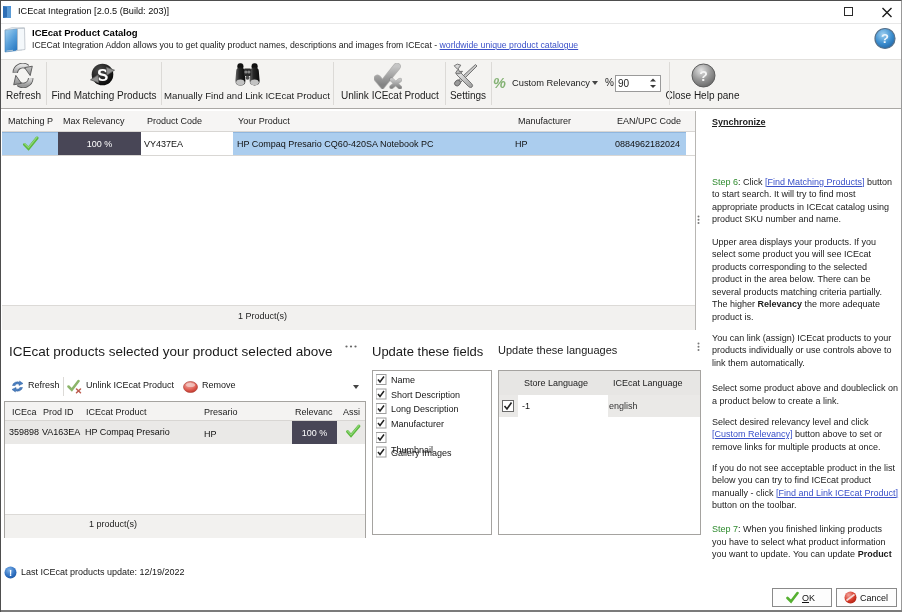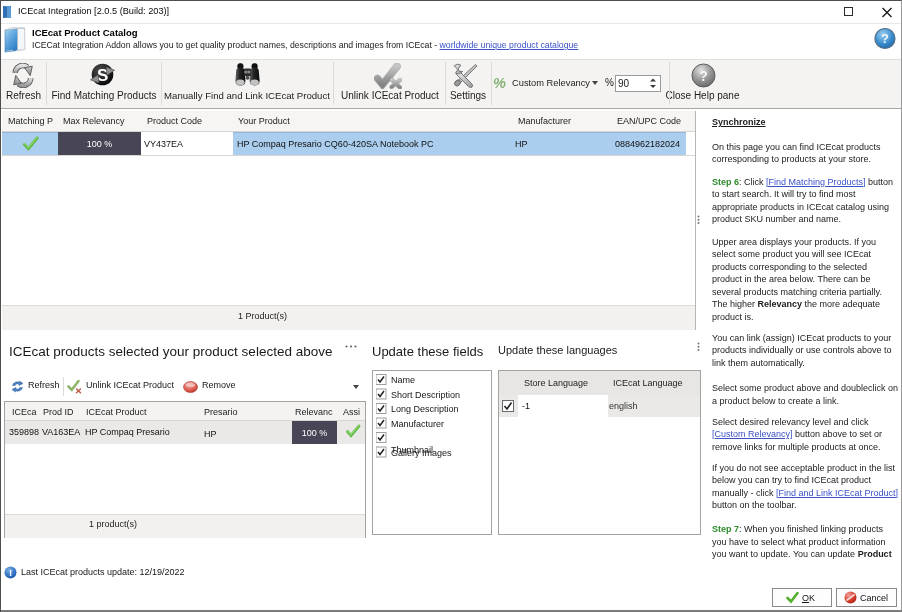--- a/index.html
+++ b/index.html
@@ -3,21 +3,21 @@
 *{margin:0;padding:0;box-sizing:border-box}
 html,body{width:902px;height:612px;overflow:hidden;background:#fff}
 body{font-family:"Liberation Sans",sans-serif;color:#1c1c1c}
 .abs{position:absolute}
 #w{position:absolute;left:0;top:0;width:902px;height:612px;background:#fff;border-left:1px solid #4e4e4e;border-top:1px solid #4e4e4e;border-right:1px solid #999}
 .t9{font-size:9px;line-height:11px;white-space:nowrap}
 .t10{font-size:10px;line-height:12px;white-space:nowrap}
 a.lnk{color:#3b51c8;text-decoration:underline}
 .sep{position:absolute;width:1px;background:#dcdad7}
 .hp{position:absolute;left:711px;font-size:9px;line-height:12.5px;color:#1b1b1b;white-space:nowrap}
-.stp{color:#2e8b2e;font-weight:bold}
+.stp{color:#2e8b2e;font-weight:normal}
 </style></head>
 <body>
 <div id="w">
 
 <div class="abs" style="left:0;top:0;width:900px;height:22px;background:#fff"></div>
 <div class="abs" style="left:2px;top:4px;width:8px;height:13px">
 <svg width="8" height="13">
         <rect x="0" y="0" width="8" height="12" fill="#4a90d9"></rect>
         <path d="M0 0 L5 0 L8 3 L8 12 L0 12 Z" fill="#5b9bd5"></path>
         <path d="M0 0 L4 1 L4 11 L0 12 Z" fill="#2f6fb5"></path>
@@ -322,21 +322,20 @@
 <div class="abs" style="left:497px;top:369px;width:203px;height:165px;background:#fff;border:1px solid #a5a3a0"></div>
 <div class="abs" style="left:498px;top:370px;width:201px;height:24px;background:#e7e6e4"></div>
 <div class="abs t9" style="left:523px;top:377px;color:#222">Store Language</div>
 <div class="abs t9" style="left:612px;top:377px;color:#222">ICEcat Language</div>
 <div class="abs" style="left:498px;top:394px;width:201px;height:22px;background:#eae9e7"></div>
 <div class="abs" style="left:517px;top:394px;width:90px;height:22px;background:#fff"></div>
 <div class="abs t9" style="left:521px;top:400px;color:#111">-1</div>
 <div class="abs t9" style="left:608px;top:400px;color:#333">english</div>
 
 <div class="hp" style="top:115px;font-weight:bold;text-decoration:underline">Synchronize</div>
-<div class="hp" style="top:139.5px">On this page you can find ICEcat products<br>corresponding to products at your store.</div>
 <div class="hp" style="top:174.5px"><span class="stp">Step 6</span>: Click <a class="lnk" href="#">[Find Matching Products]</a> button<br>to start search. It will try to find most<br>appropriate products in ICEcat catalog using<br>product SKU number and name.</div>
 <div class="hp" style="top:234.5px">Upper area displays your products. If you<br>select some product you will see ICEcat<br>products corresponding to the selected<br>product in the area below. There can be<br>several products matching criteria partially.<br>The higher <b>Relevancy</b> the more adequate<br>product is.</div>
 <div class="hp" style="top:381px">Select some product above and doubleclick on<br>a product below to create a link.</div>
 <div class="hp" style="top:330.5px">You can link (assign) ICEcat products to your<br>products individually or use controls above to<br>link them automatically.</div>
 <div class="hp" style="top:460.5px">If you do not see acceptable product in the list<br>below you can try to find ICEcat product<br>manually - click <a class="lnk" href="#">[Find and Link ICEcat Product]</a><br>button on the toolbar.</div>
 <div class="hp" style="top:414.5px">Select desired relevancy level and click<br><a class="lnk" href="#">[Custom Relevancy]</a> button above to set or<br>remove links for multiple products at once.</div>
 <div class="hp" style="top:522px"><span class="stp">Step 7</span>: When you finished linking products<br>you have to select what product information<br>you want to update. You can update <b>Product</b></div>
 
 <div class="abs" style="left:771px;top:587px;width:60px;height:19px;background:#fdfdfd;border:1px solid #8a8a8a"></div>
 <svg class="abs" style="left:785px;top:590px" width="13" height="13">

